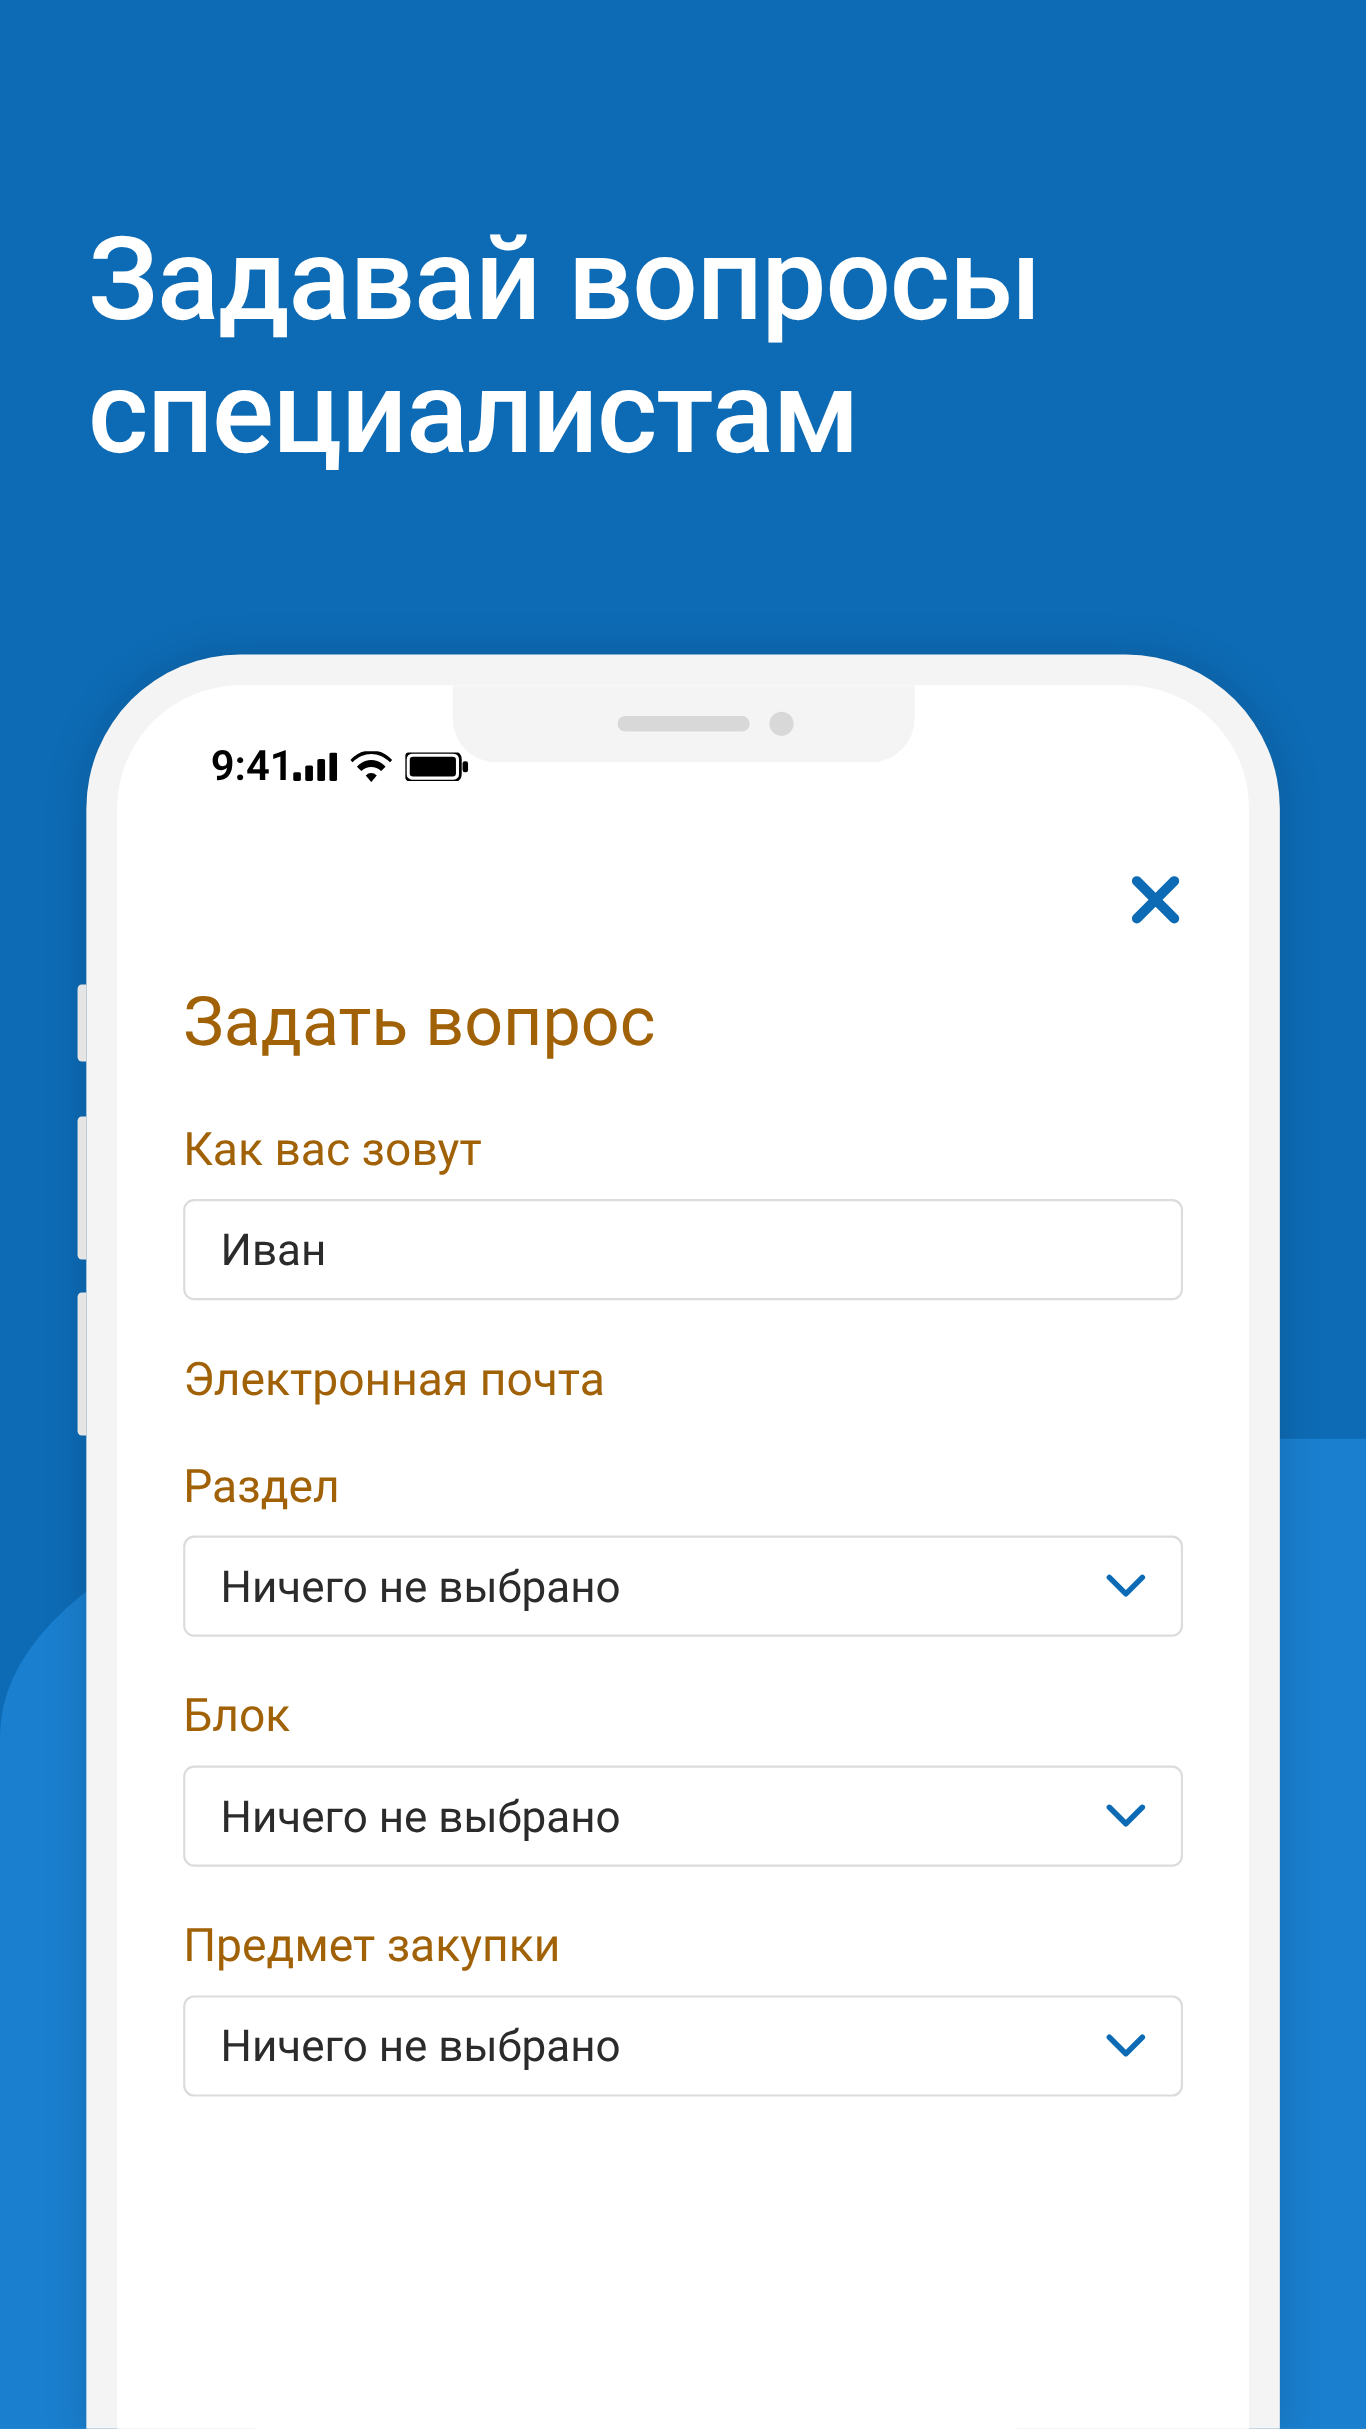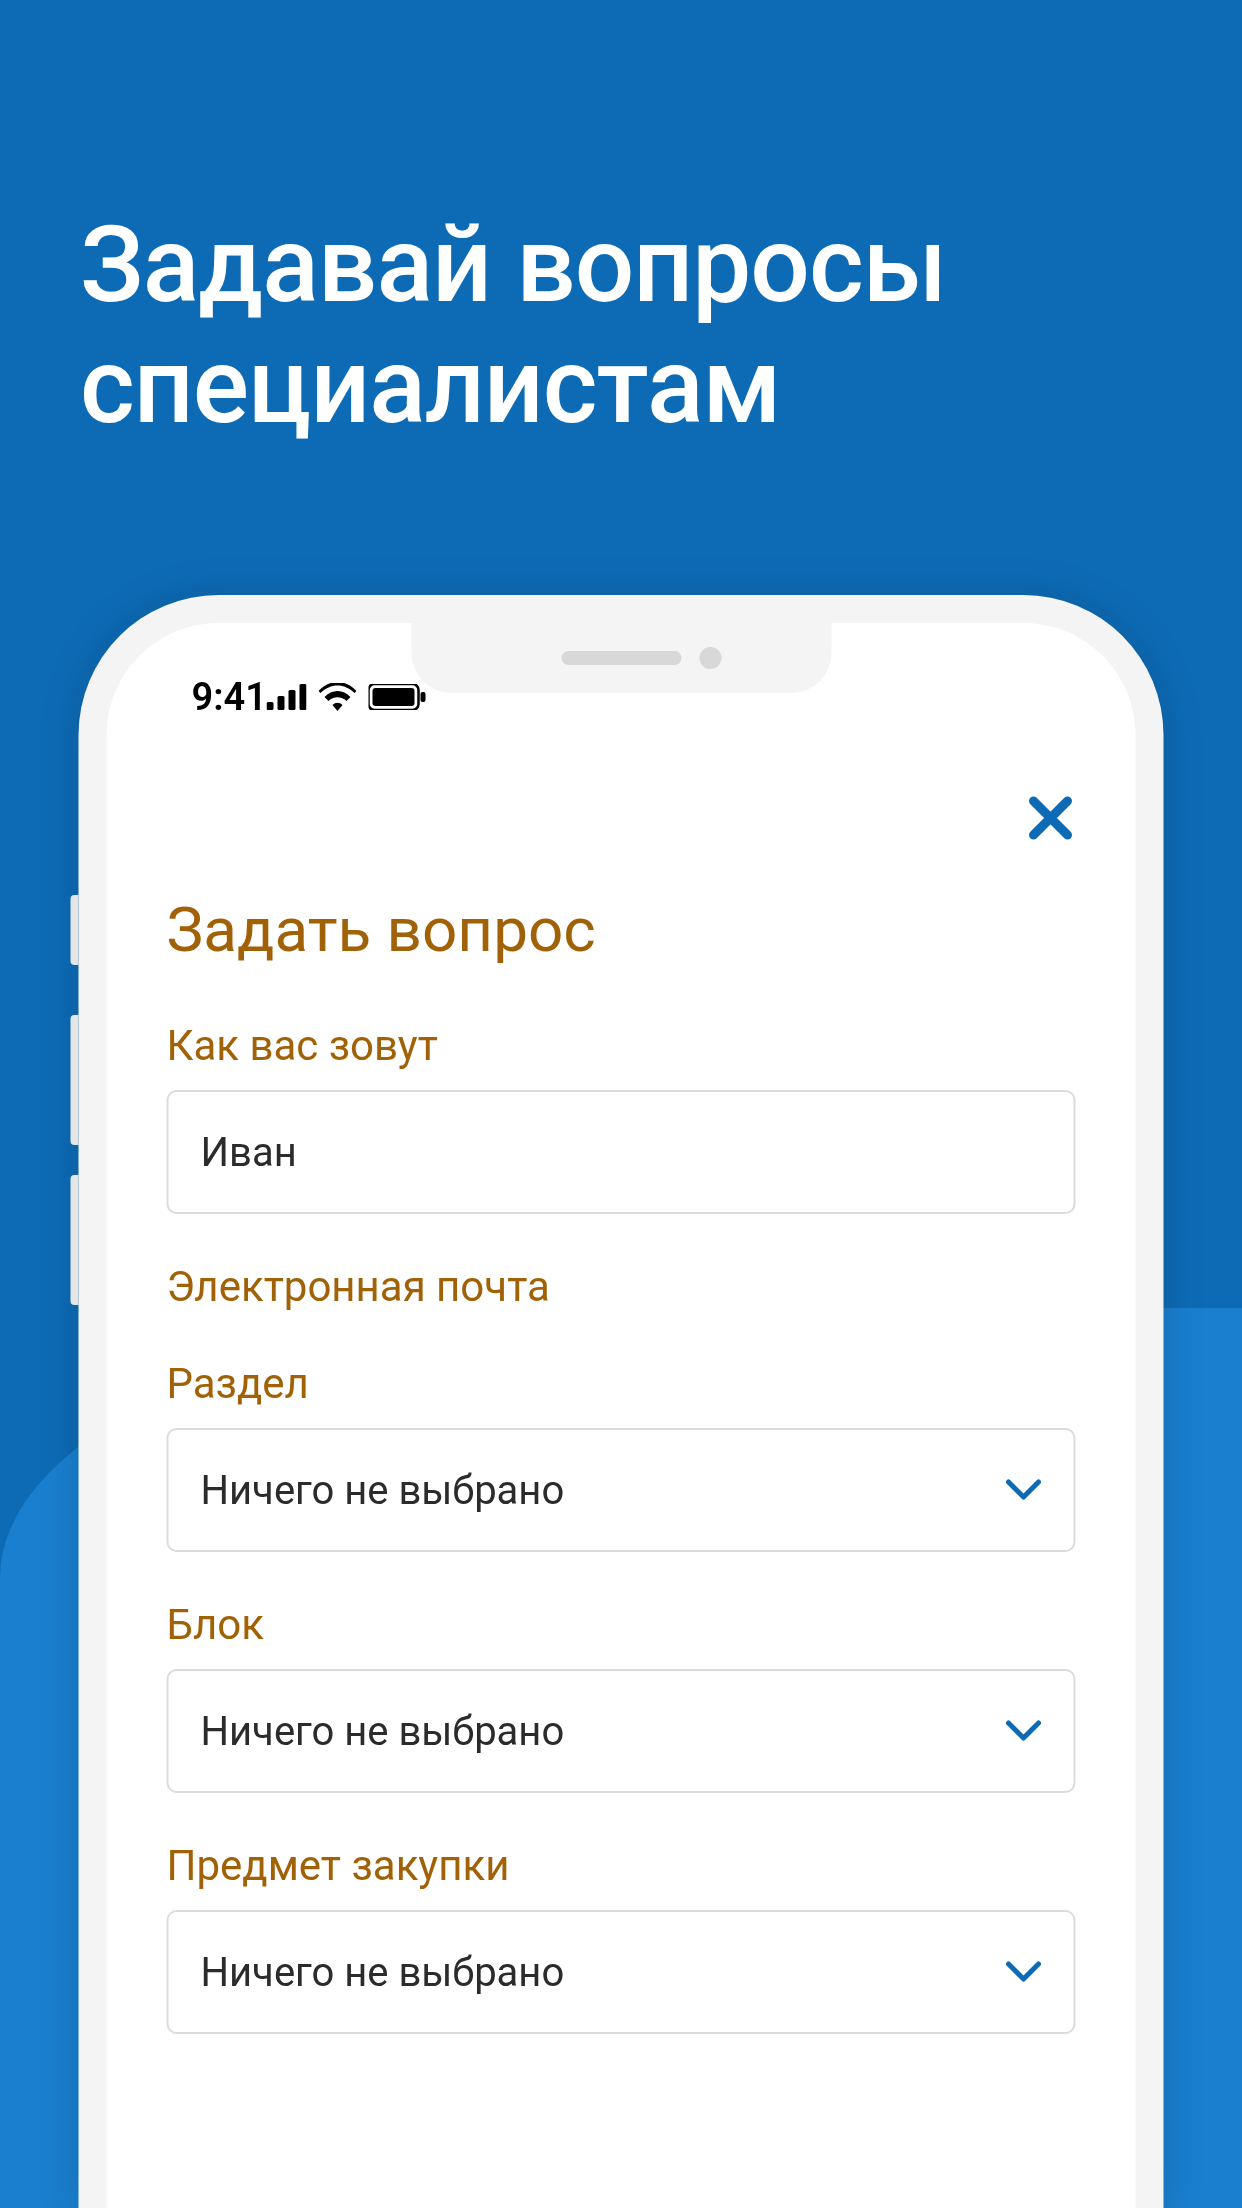--- a/index.html
+++ b/index.html
@@ -14,21 +14,21 @@
     bottom: 0;
     right: 0;
     width: 1242px;
     height: 900px;
     background: #1a7fcf;
     border-top-left-radius: 50% 30%;
     z-index: 0;
   }
   .promo-title {
     position: absolute;
-    top: 206px;
+    top: 195px;
     left: 80px;
     color: #ffffff;
     font-size: 105px;
     font-weight: 500;
     line-height: 1.15;
     z-index: 2;
     letter-spacing: -1px;
   }
   .phone {
     position: absolute;
@@ -130,21 +130,21 @@
   }
   .form-group { margin-bottom: 48px; }
   .form-label {
     font-size: 42px;
     color: #a16207;
     margin-bottom: 20px;
     display: block;
   }
   .form-input, .form-select {
     width: 100%;
-    height: 124px;
+    height: 92px;
     border: 2px solid #dcdcdc;
     border-radius: 10px;
     padding: 0 32px;
     font-size: 40px;
     color: #2b2b2b;
     background: #fff;
     display: flex;
     align-items: center;
     justify-content: space-between;
     outline: none;

